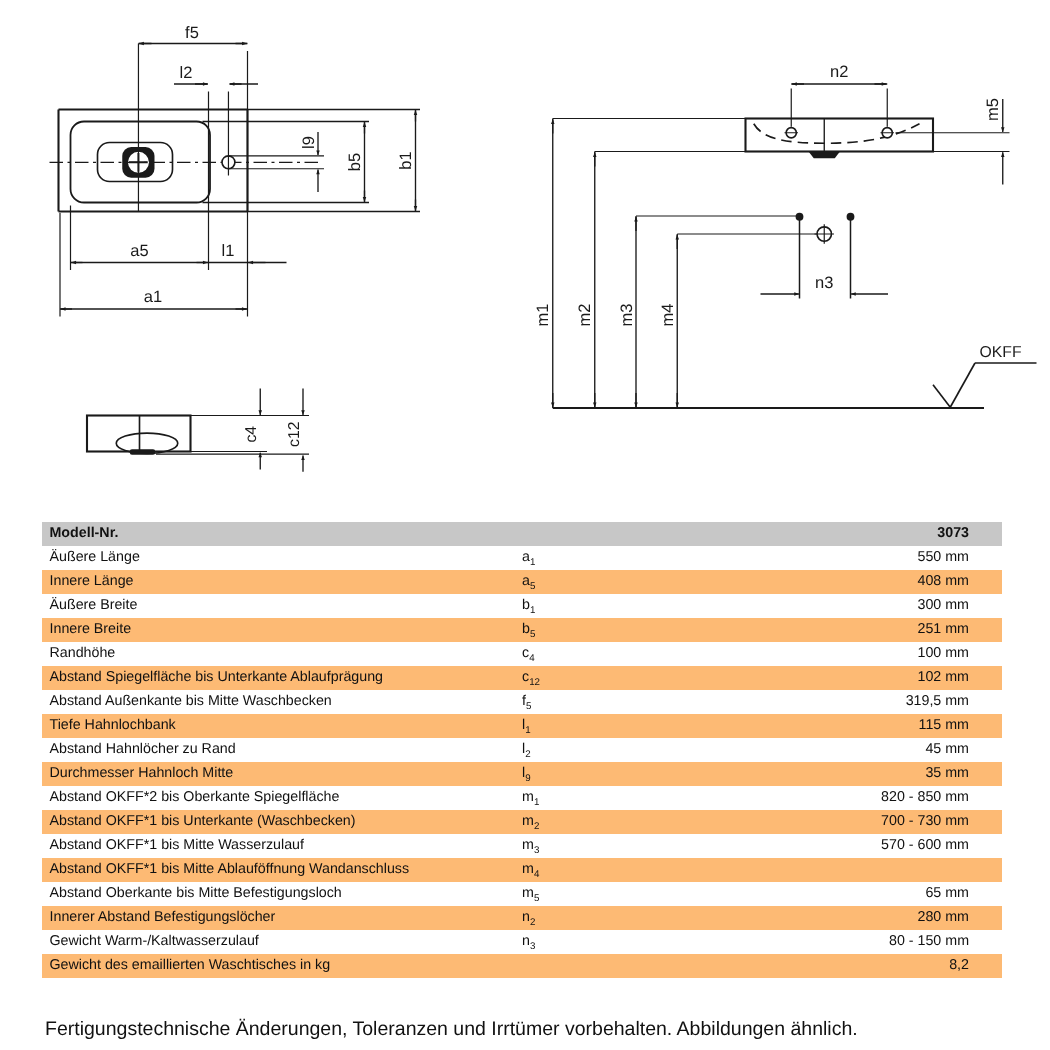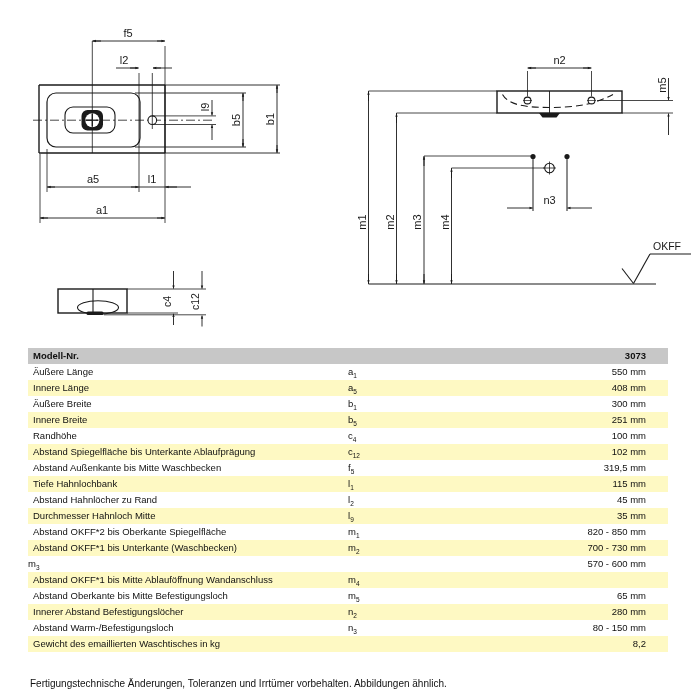--- a/index.html
+++ b/index.html
@@ -1,33 +1,33 @@
 <!DOCTYPE html>
 <html><head>
 <meta charset="utf-8">
 <style>
   html,body{margin:0;padding:0;}
   body{
     width:700px;height:700px;background:#ffffff;position:relative;
     font-family:"Liberation Sans", sans-serif;color:#111;
   }
-  .drawing{position:absolute;top:16px;left:0;}
+  .drawing{position:absolute;top:4px;left:0;}
   svg text{font-family:"Liberation Sans", sans-serif;fill:#1a1a1a;}
   .lbl{font-size:11px;}
   .lbl-sm{font-size:10.5px;}
 
   .spec-table{position:absolute;left:28px;top:348px;width:640px;font-size:9.5px;}
   .trow{display:flex;height:16px;line-height:16px;align-items:center;}
-  .trow.shade{background:#fef9c3;}
+  .trow.shade{background:#fdba74;}
   .trow.thead{background:#c7c7c7;font-weight:bold;}
   .c1{flex:0 0 50%;padding-left:5px;box-sizing:border-box;white-space:nowrap;overflow:hidden;}
   .c2{flex:0 0 25%;white-space:nowrap;}
   .c3{flex:1;text-align:right;padding-right:22px;box-sizing:border-box;white-space:nowrap;}
   sub{font-size:6.5px;line-height:0;}
-  .footer{position:absolute;left:30px;top:678px;font-size:10px;color:#111;}
+  .footer{position:absolute;left:30px;top:678px;font-size:13px;color:#111;}
 </style>
 </head>
 <body>
 
 <div class="drawing">
 <svg width="700" height="345" viewBox="0 0 700 345" xmlns="http://www.w3.org/2000/svg">
   <defs>
     <marker id="arr" viewBox="0 0 10 10" refX="9.6" refY="5" markerWidth="9" markerHeight="3.6" orient="auto">
       <path d="M0,1.4 L10,5 L0,8.6 Z" fill="#1a1a1a"></path>
     </marker>
@@ -259,39 +259,40 @@
         <div class="c1">Abstand OKFF*2 bis Oberkante Spiegelfläche</div>
         <div class="c2"><span>m</span><sub>1</sub></div>
         <div class="c3">820 - 850 mm</div>
       </div>
       <div class="trow shade">
         <div class="c1">Abstand OKFF*1 bis Unterkante (Waschbecken)</div>
         <div class="c2"><span>m</span><sub>2</sub></div>
         <div class="c3">700 - 730 mm</div>
       </div>
       <div class="trow">
+        <div class="c1">Abstand OKFF*1 bis Mitte Wasserzulauf</div>
         <div class="c2"><span>m</span><sub>3</sub></div>
         <div class="c3">570 - 600 mm</div>
       </div>
       <div class="trow shade">
         <div class="c1">Abstand OKFF*1 bis Mitte Ablauföffnung Wandanschluss</div>
         <div class="c2"><span>m</span><sub>4</sub></div>
       </div>
       <div class="trow">
         <div class="c1">Abstand Oberkante bis Mitte Befestigungsloch</div>
         <div class="c2"><span>m</span><sub>5</sub></div>
         <div class="c3">65 mm</div>
       </div>
       <div class="trow shade">
         <div class="c1">Innerer Abstand Befestigungslöcher</div>
         <div class="c2"><span>n</span><sub>2</sub></div>
         <div class="c3">280 mm</div>
       </div>
       <div class="trow">
-        <div class="c1">Abstand Warm-/Befestigungsloch</div>
+        <div class="c1">Gewicht Warm-/Kaltwasserzulauf</div>
         <div class="c2"><span>n</span><sub>3</sub></div>
         <div class="c3">80 - 150 mm</div>
       </div>
       <div class="trow shade">
         <div class="c1">Gewicht des emaillierten Waschtisches in kg</div>
         <div class="c2"></div>
         <div class="c3">8,2</div>
       </div>
     </div>
 </div>

